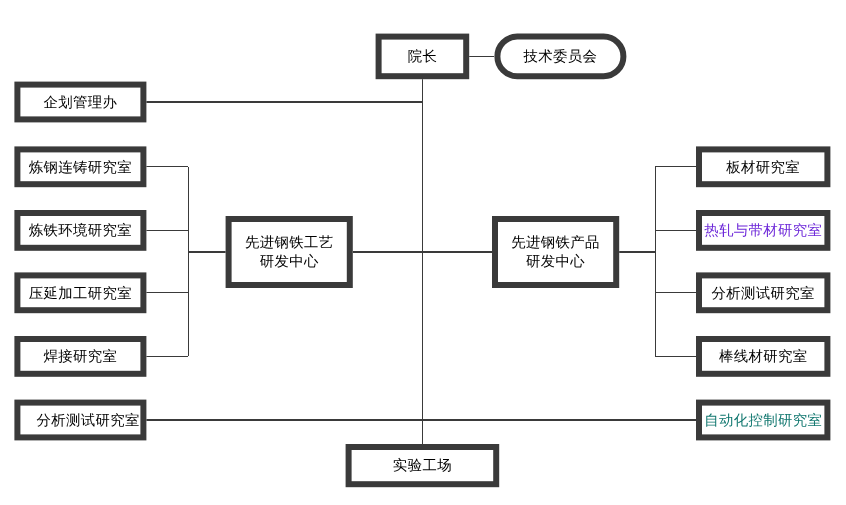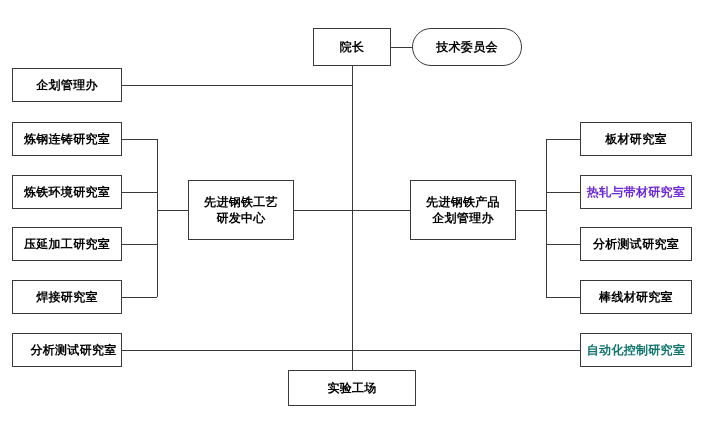--- a/index.html
+++ b/index.html
@@ -19,30 +19,29 @@
   }
   #org-chart svg {
     position: absolute;
     left: 0;
     top: 0;
   }
   .node-box {
     position: absolute;
     box-sizing: border-box;
     background: #ffffff;
-    border: 1px solid #be185d;
+    border: 5px solid #be185d;
     display: flex;
     align-items: center;
     justify-content: center;
     text-align: center;
     line-height: 1.35;
     color: #000000;
     font-size: 12px;
     letter-spacing: 0.3px;
-    font-weight: bold;
   }
   .node-label {
     display: block;
     white-space: pre-line;
   }
 </style>
 </head>
 <body>
 
 <div id="org-chart">
@@ -90,21 +89,21 @@
       </div>
       <div class="node-box" style="left: 12px; top: 333px; width: 110px; height: 34px; border-color: rgb(58, 58, 58); background: rgb(255, 255, 255); color: rgb(0, 0, 0); padding-left: 13px;">
         <span class="node-label">分析测试研究室</span>
       </div>
       <div class="node-box" style="left: 188px; top: 180px; width: 106px; height: 60px; border-color: rgb(58, 58, 58); background: rgb(255, 255, 255); color: rgb(0, 0, 0);">
         <span class="node-label">先进钢铁工艺
 研发中心</span>
       </div>
       <div class="node-box" style="left: 410px; top: 180px; width: 106px; height: 60px; border-color: rgb(58, 58, 58); background: rgb(255, 255, 255); color: rgb(0, 0, 0);">
         <span class="node-label">先进钢铁产品
-企划管理办</span>
+研发中心</span>
       </div>
       <div class="node-box" style="left: 580px; top: 122px; width: 112px; height: 34px; border-color: rgb(58, 58, 58); background: rgb(255, 255, 255); color: rgb(0, 0, 0);">
         <span class="node-label">板材研究室</span>
       </div>
       <div class="node-box" style="left: 580px; top: 175px; width: 112px; height: 34px; border-color: rgb(58, 58, 58); background: rgb(255, 255, 255); color: #6d28d9;">
         <span class="node-label">热轧与带材研究室</span>
       </div>
       <div class="node-box" style="left: 580px; top: 227px; width: 112px; height: 34px; border-color: rgb(58, 58, 58); background: rgb(255, 255, 255); color: rgb(0, 0, 0);">
         <span class="node-label">分析测试研究室</span>
       </div>

